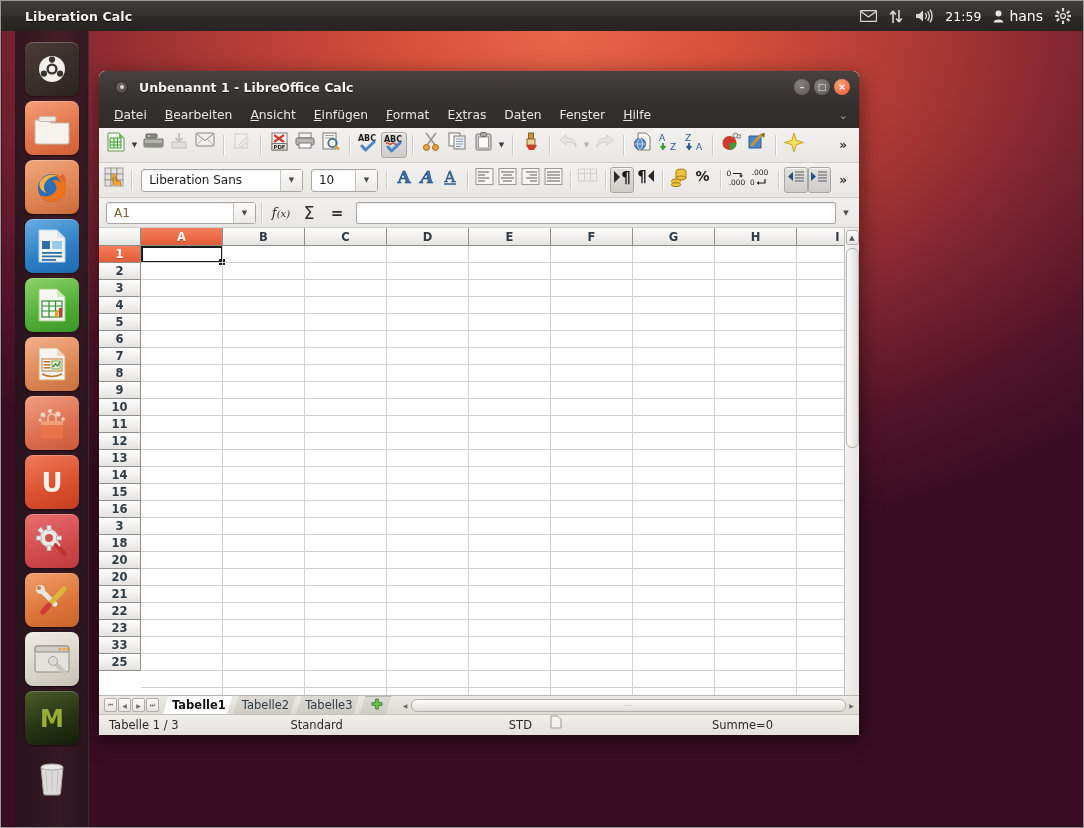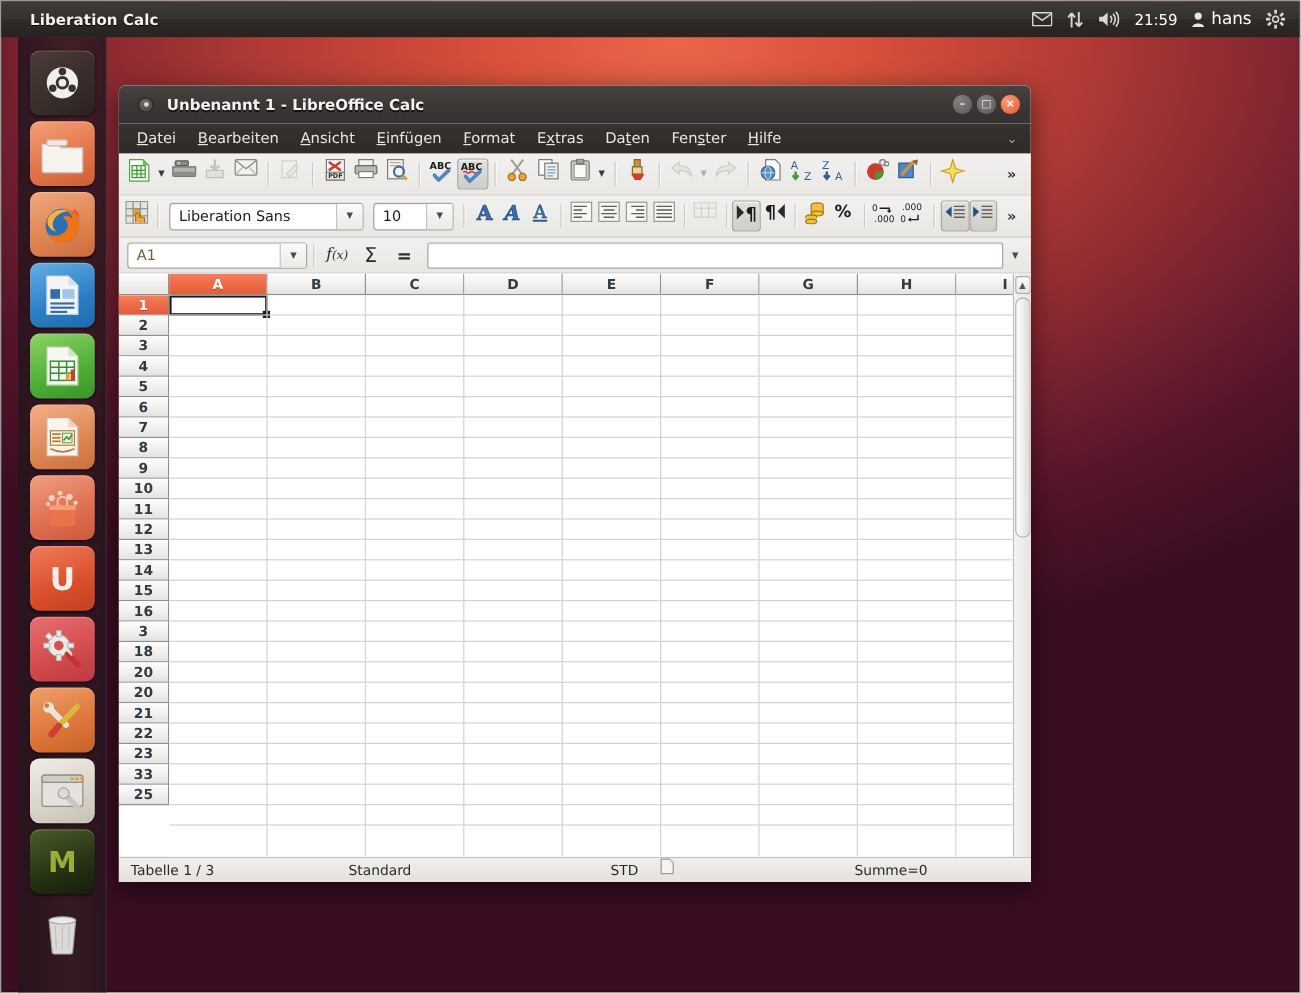--- a/index.html
+++ b/index.html
@@ -961,20 +961,43 @@
                 <div class="gline-h" style="top: 441px;"></div>
               </div>
           </div>
         </div>
         <div id="vscroll">
           <div class="sb-arrow">▲</div>
           <div id="vthumb"></div>
         </div>
       </div>
 
+      <div id="tabbar">
+        <div class="nav-btns">
+          <div class="nav-b">⏮</div>
+          <div class="nav-b">◀</div>
+          <div class="nav-b">▶</div>
+          <div class="nav-b">⏭</div>
+        </div>
+        <div class="sheettabs">
+          <div class="stab active">Tabelle1</div>
+          <div class="stab">Tabelle2</div>
+          <div class="stab">Tabelle3</div>
+          <div class="stab plus">
+            <svg width="12" height="12" viewBox="0 0 12 12">
+                <path d="M4.6 1 h2.8 v3.6 H11 v2.8 H7.4 V11 H4.6 V7.4 H1 V4.6 h3.6 Z" fill="#6fbe4f" stroke="#3b8f2a"></path>
+              </svg>
+          </div>
+        </div>
+        <div id="hsb-wrap">
+          <div id="hsb-left">◀</div>
+          <div id="hthumb">⋯</div>
+          <div id="hsb-right">▶</div>
+        </div>
+      </div>
 
       <div id="statusbar">
         <div class="sb-cell">Tabelle 1 / 3</div>
         <div class="sb-div" style="margin-left:92px;"></div>
         <div class="sb-cell">Standard</div>
         <div class="sb-div" style="margin-left:146px;"></div>
         <div class="sb-cell">STD</div>
         <div class="sb-div"></div>
         <div class="sb-cell" style="padding:0 8px;">
           <svg width="12" height="14" viewBox="0 0 12 14">

